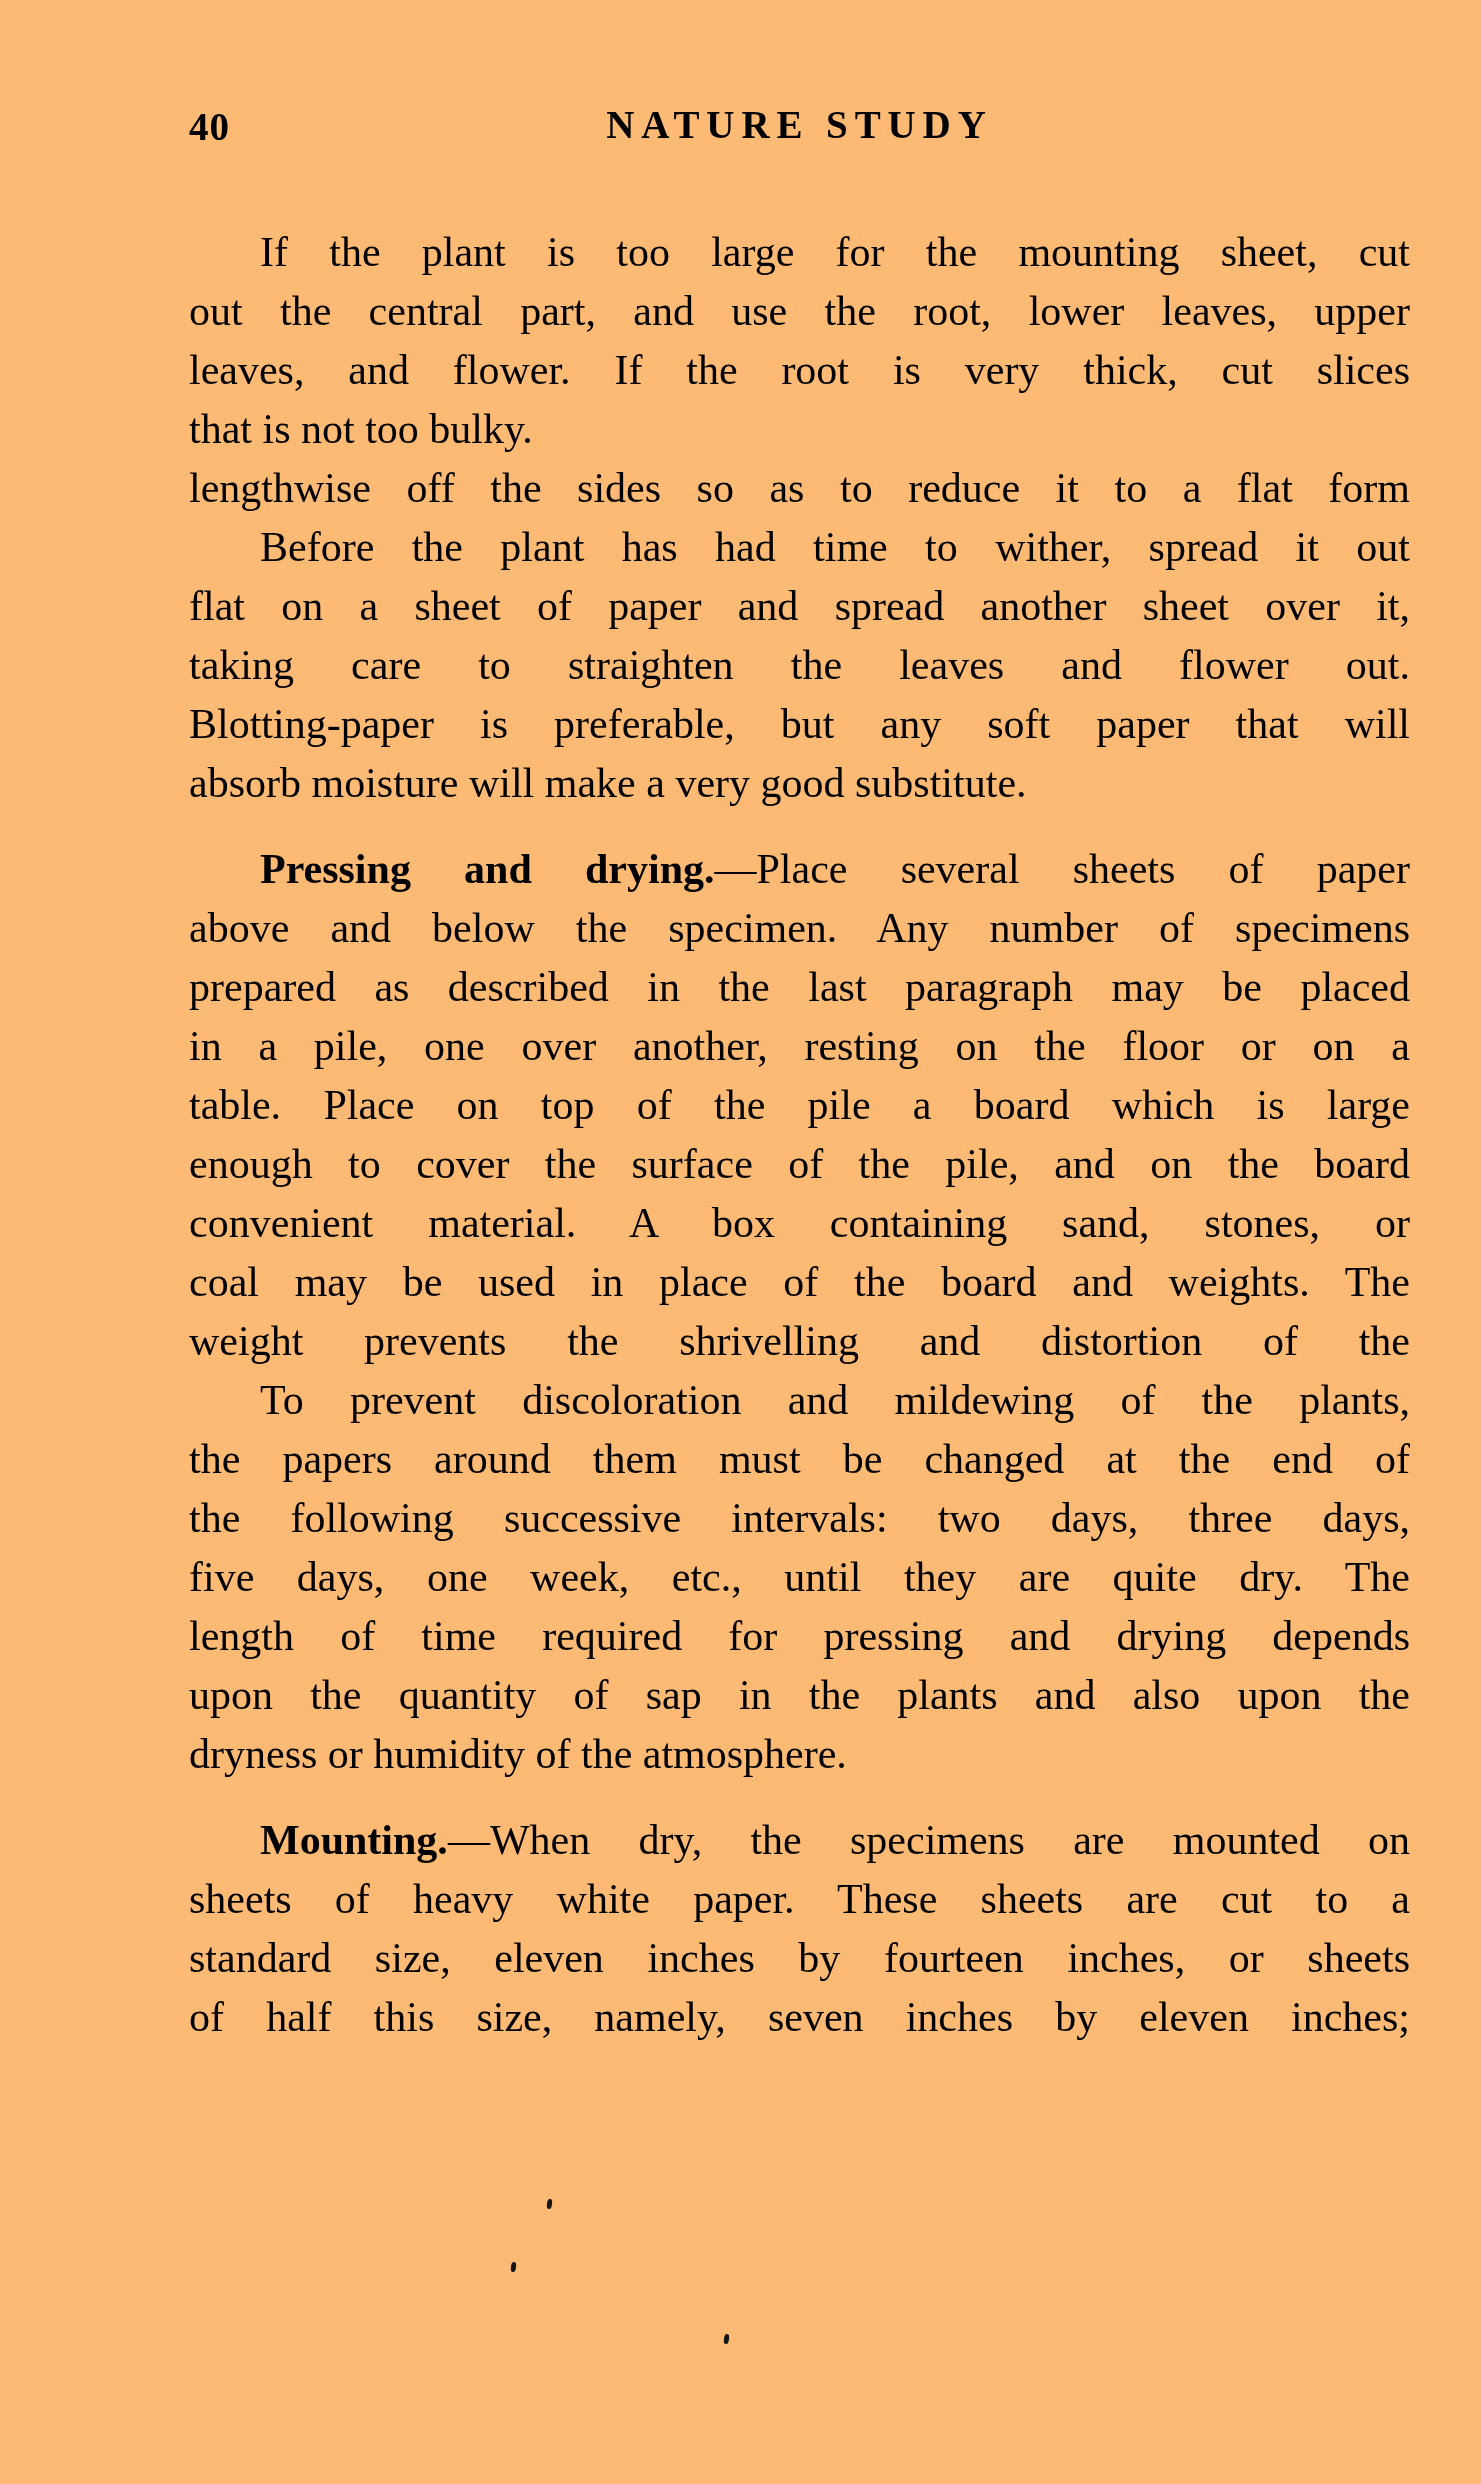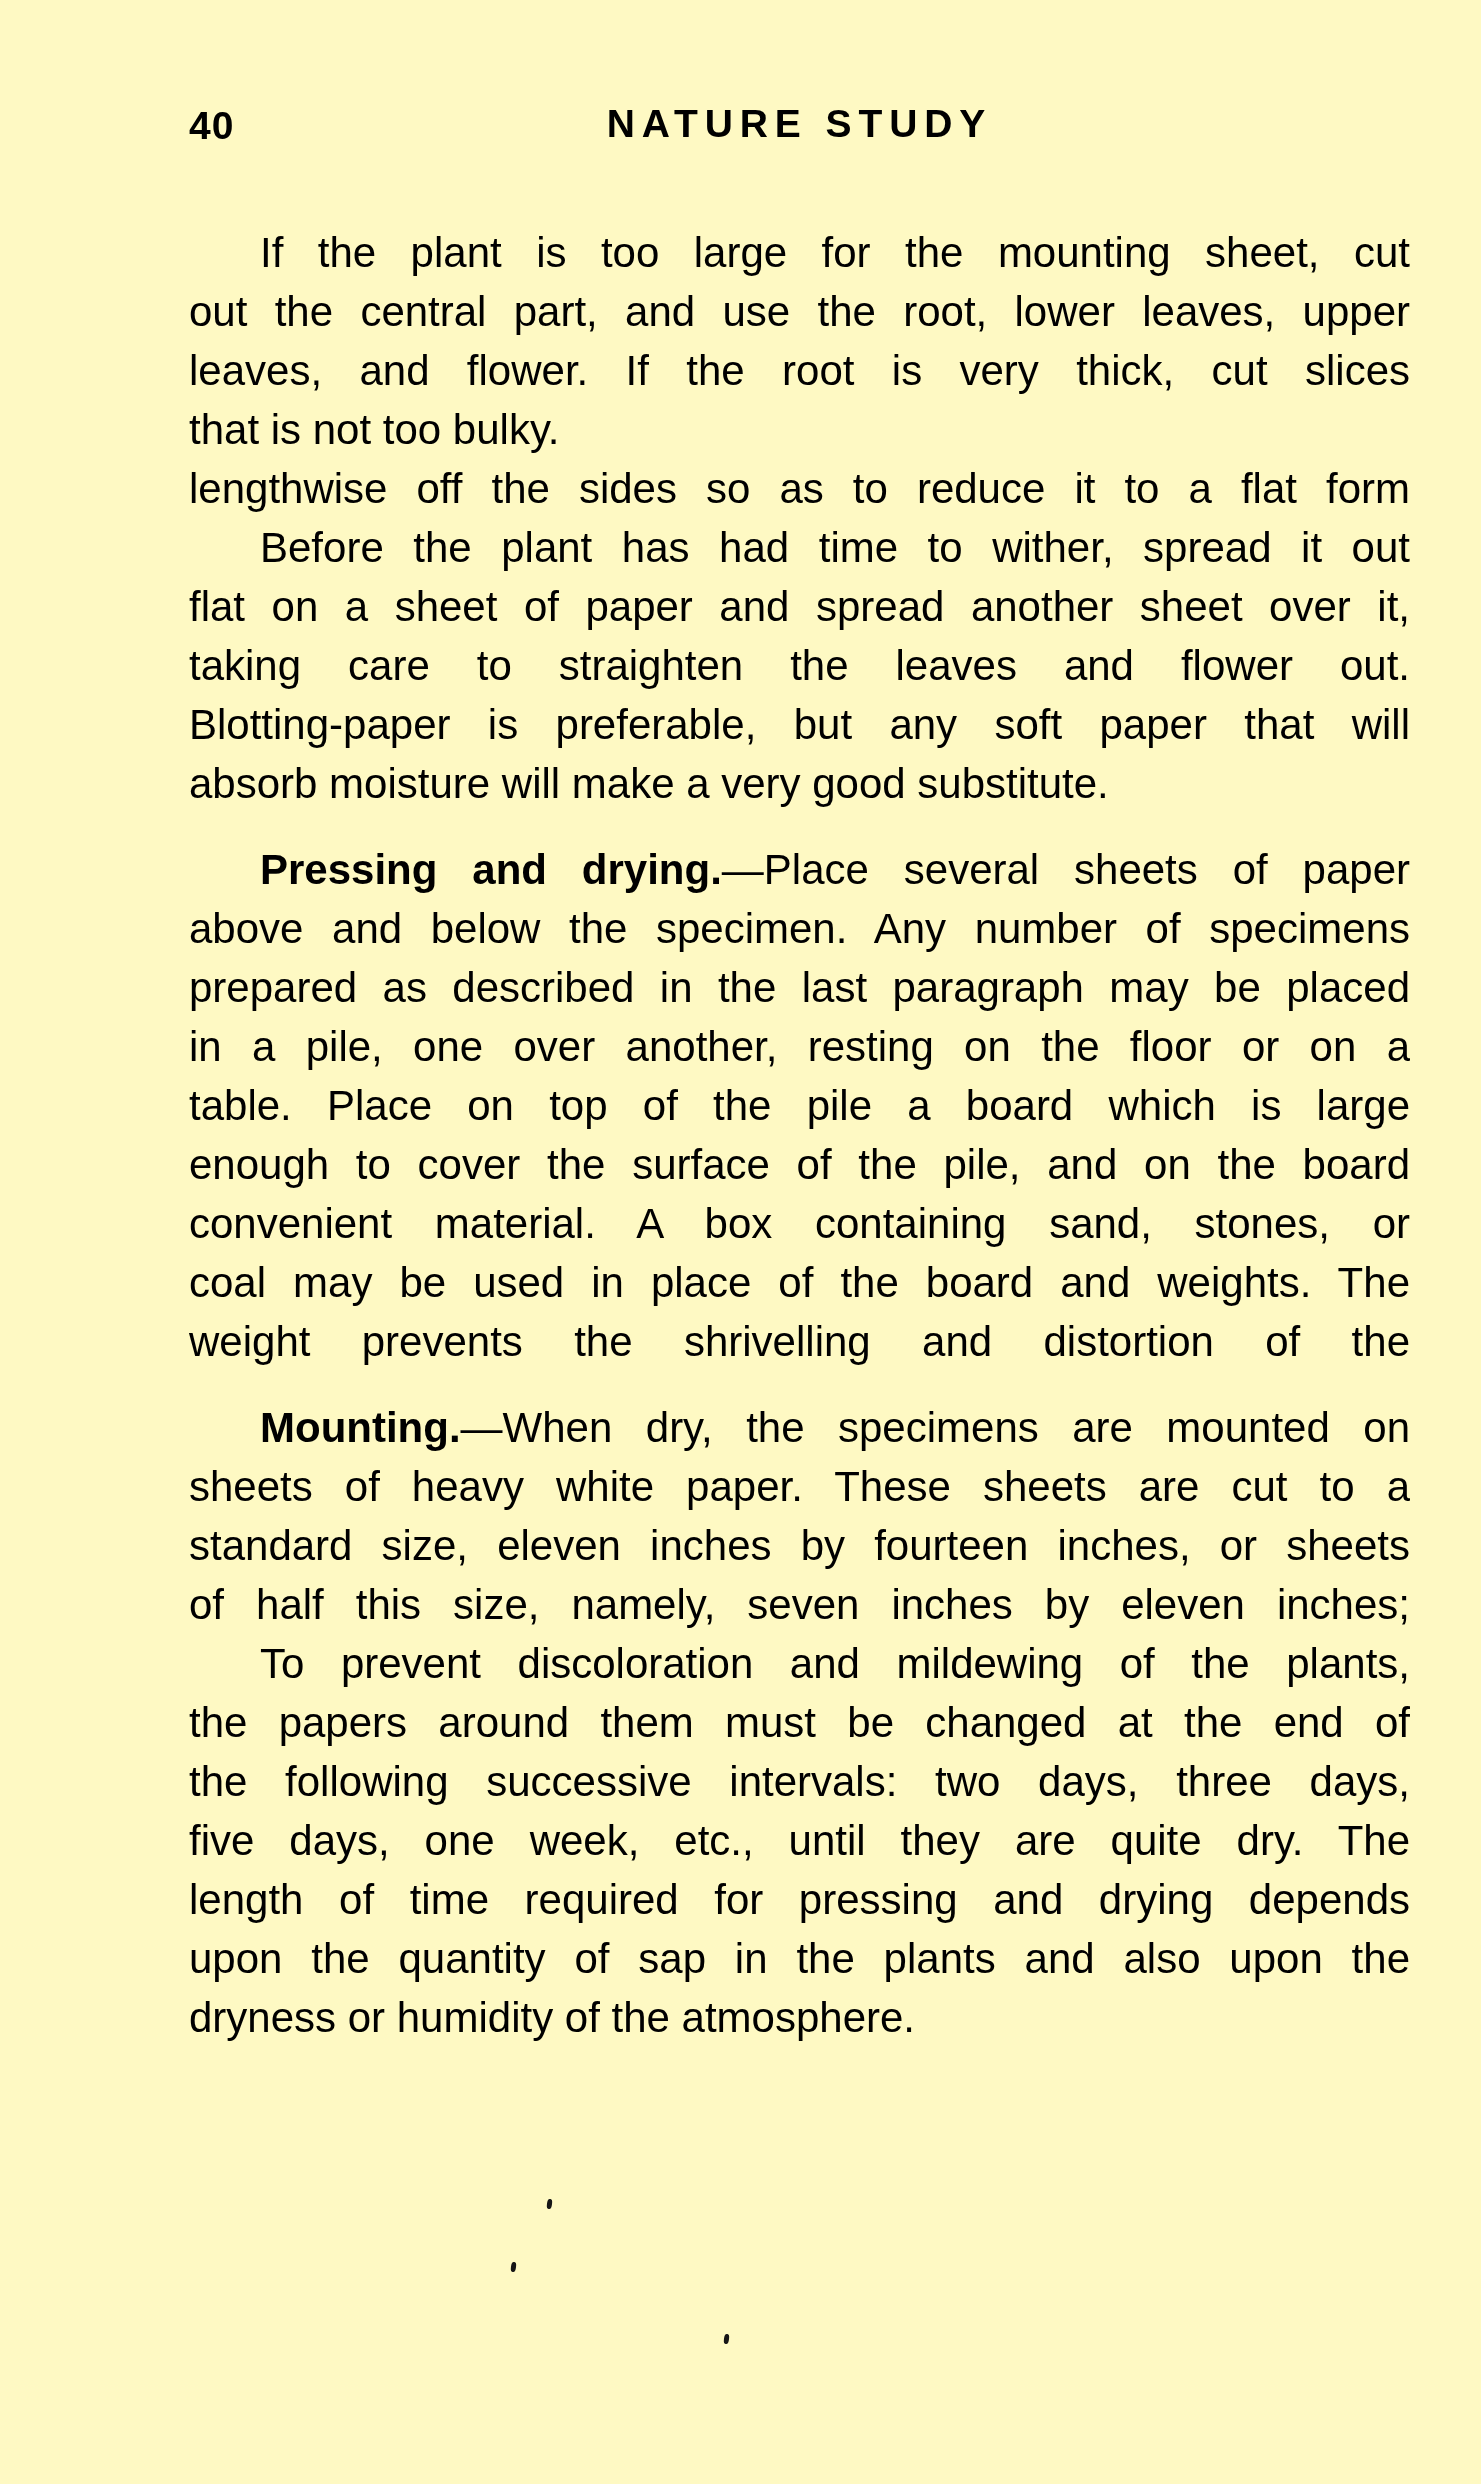--- a/index.html
+++ b/index.html
@@ -4,23 +4,23 @@
 <style>
   html, body {
     margin: 0;
     padding: 0;
     background: #ffffff;
   }
   .page {
     position: relative;
     width: 1482px;
     height: 2484px;
-    background: #fef9c3;
+    background: #fdba74;
     color: #000000;
-    font-family: Liberation Sans, sans-serif;
+    font-family: Liberation Serif, serif;
     overflow: hidden;
   }
   .header-row {
     position: absolute;
     left: 189px;
     top: 102px;
     width: 1221px;
     height: 51px;
   }
   .page-number {
@@ -94,33 +94,33 @@
         <div class="line first"><strong class="lead">Pressing and drying.</strong>—Place several sheets of paper</div>
         <div class="line">above and below the specimen. Any number of specimens</div>
         <div class="line">prepared as described in the last paragraph may be placed</div>
         <div class="line">in a pile, one over another, resting on the floor or on a</div>
         <div class="line">table. Place on top of the pile a board which is large</div>
         <div class="line">enough to cover the surface of the pile, and on the board</div>
         <div class="line">convenient material. A box containing sand, stones, or</div>
         <div class="line">coal may be used in place of the board and weights. The</div>
         <div class="line">weight prevents the shrivelling and distortion of the</div>
       </div>
-      <div class="paragraph gap-before">
-        <div class="line first"><strong class="lead">Mounting.</strong>—When dry, the specimens are mounted on</div>
-        <div class="line">sheets of heavy white paper. These sheets are cut to a</div>
-        <div class="line">standard size, eleven inches by fourteen inches, or sheets</div>
-        <div class="line">of half this size, namely, seven inches by eleven inches;</div>
-      </div>
       <div class="paragraph">
         <div class="line first">To prevent discoloration and mildewing of the plants,</div>
         <div class="line">the papers around them must be changed at the end of</div>
         <div class="line">the following successive intervals: two days, three days,</div>
         <div class="line">five days, one week, etc., until they are quite dry. The</div>
         <div class="line">length of time required for pressing and drying depends</div>
         <div class="line">upon the quantity of sap in the plants and also upon the</div>
         <div class="line last">dryness or humidity of the atmosphere.</div>
       </div>
+      <div class="paragraph gap-before">
+        <div class="line first"><strong class="lead">Mounting.</strong>—When dry, the specimens are mounted on</div>
+        <div class="line">sheets of heavy white paper. These sheets are cut to a</div>
+        <div class="line">standard size, eleven inches by fourteen inches, or sheets</div>
+        <div class="line">of half this size, namely, seven inches by eleven inches;</div>
+      </div>
     </div>
 <div class="speck" style="left: 547px; top: 2199px;"></div>
     <div class="speck" style="left: 511px; top: 2262px;"></div>
     <div class="speck" style="left: 724px; top: 2334px;"></div>
   </div>
 
 
 </body></html>

